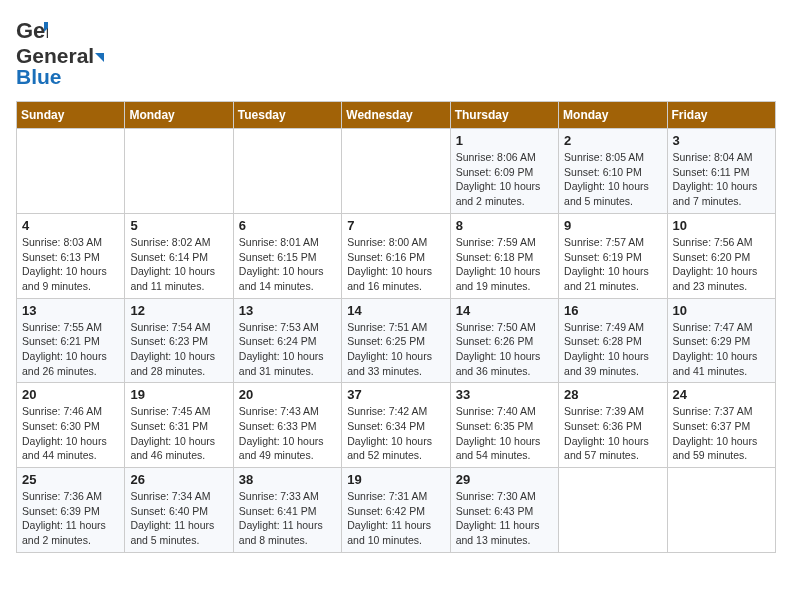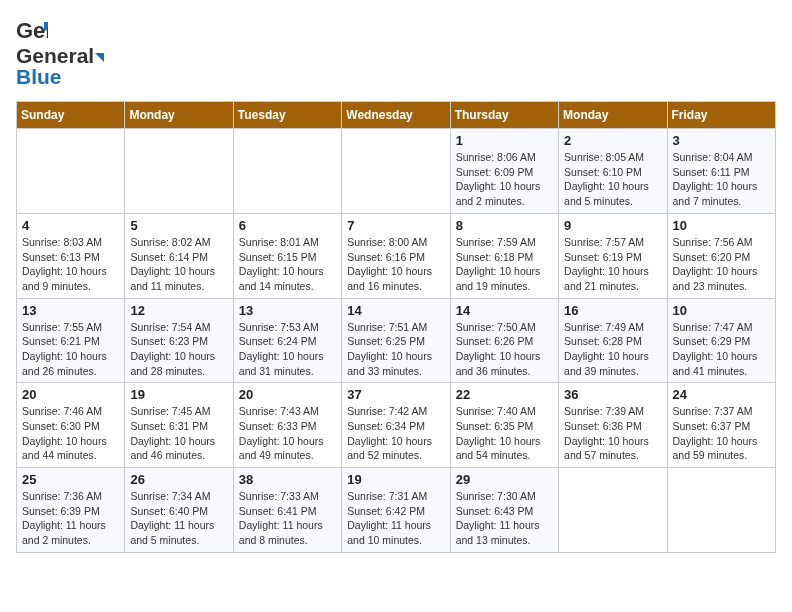--- a/index.html
+++ b/index.html
@@ -203,25 +203,25 @@
         </td>
         <td>
           <span class="day-num">20</span>
           <div class="day-content">Sunrise: 7:43 AM<br>Sunset: 6:33 PM<br>Daylight: 10 hours<br>and 49 minutes.</div>
         </td>
         <td>
           <span class="day-num">37</span>
           <div class="day-content">Sunrise: 7:42 AM<br>Sunset: 6:34 PM<br>Daylight: 10 hours<br>and 52 minutes.</div>
         </td>
         <td>
-          <span class="day-num">22</span>
+          <span class="day-num">33</span>
           <div class="day-content">Sunrise: 7:40 AM<br>Sunset: 6:35 PM<br>Daylight: 10 hours<br>and 54 minutes.</div>
         </td>
         <td>
-          <span class="day-num">36</span>
+          <span class="day-num">28</span>
           <div class="day-content">Sunrise: 7:39 AM<br>Sunset: 6:36 PM<br>Daylight: 10 hours<br>and 57 minutes.</div>
         </td>
         <td>
           <span class="day-num">24</span>
           <div class="day-content">Sunrise: 7:37 AM<br>Sunset: 6:37 PM<br>Daylight: 10 hours<br>and 59 minutes.</div>
         </td>
       </tr>
       <tr>
         <td>
           <span class="day-num">25</span>

